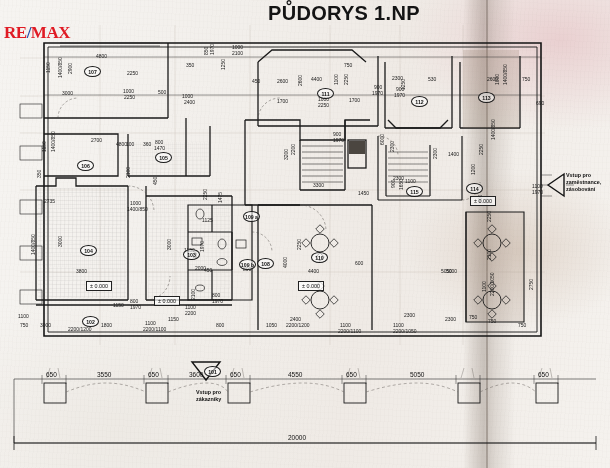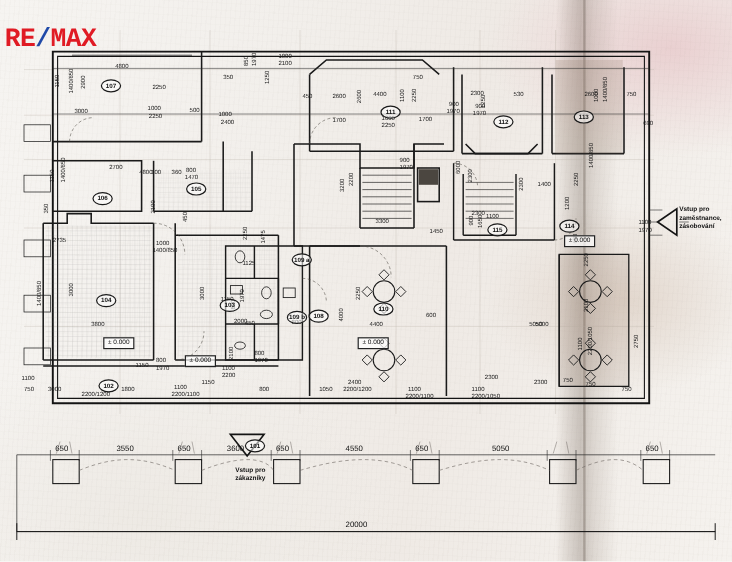--- a/index.html
+++ b/index.html
@@ -47,22 +47,22 @@
     background: rgba(80,66,56,0.30);
   }
 
   
   #logo {
     position: absolute; left: 4px; top: 18px;
     width: 116px; height: 30px;
     z-index: 40;
   }
   #logo .lg {
-    font-family: Liberation Mono, monospace;
-    font-weight: 700; font-size: 22px; letter-spacing: -0.5px;
+    font-family: Liberation Serif, serif;
+    font-weight: 700; font-size: 17px; letter-spacing: -0.5px;
     line-height: 30px;
     text-align: right;
   }
   #logo .red { color: #e01b24; }
   #logo .blue { color: #1f49a8; }
 
   
   #title {
     position: absolute; left: 268px; top: 2px;
     font-size: 20px; font-weight: 700; color: #141414;
@@ -112,20 +112,21 @@
 <body>
 
 <div id="stage">
   <div class="paper"></div>
   <div class="grain"></div>
 
   <div id="logo">
     <span class="lg red">RE</span><span class="lg blue">/</span><span class="lg red">MAX</span>
   </div>
 
+  <div id="title">PŮDORYS 1.NP</div>
 
   <svg id="plan" viewBox="0 0 610 468">
     <defs>
       <pattern id="hatchD" width="5" height="5" patternTransform="rotate(45)" patternUnits="userSpaceOnUse">
         <line x1="0" y1="0" x2="0" y2="5" stroke="#555" stroke-width="0.4"></line>
       </pattern>
       <pattern id="hatchTile" width="4" height="4" patternUnits="userSpaceOnUse">
         <rect width="4" height="4" fill="none"></rect>
         <line x1="0" y1="0" x2="4" y2="0" stroke="#777" stroke-width="0.3"></line>
         <line x1="0" y1="0" x2="0" y2="4" stroke="#777" stroke-width="0.3"></line>

